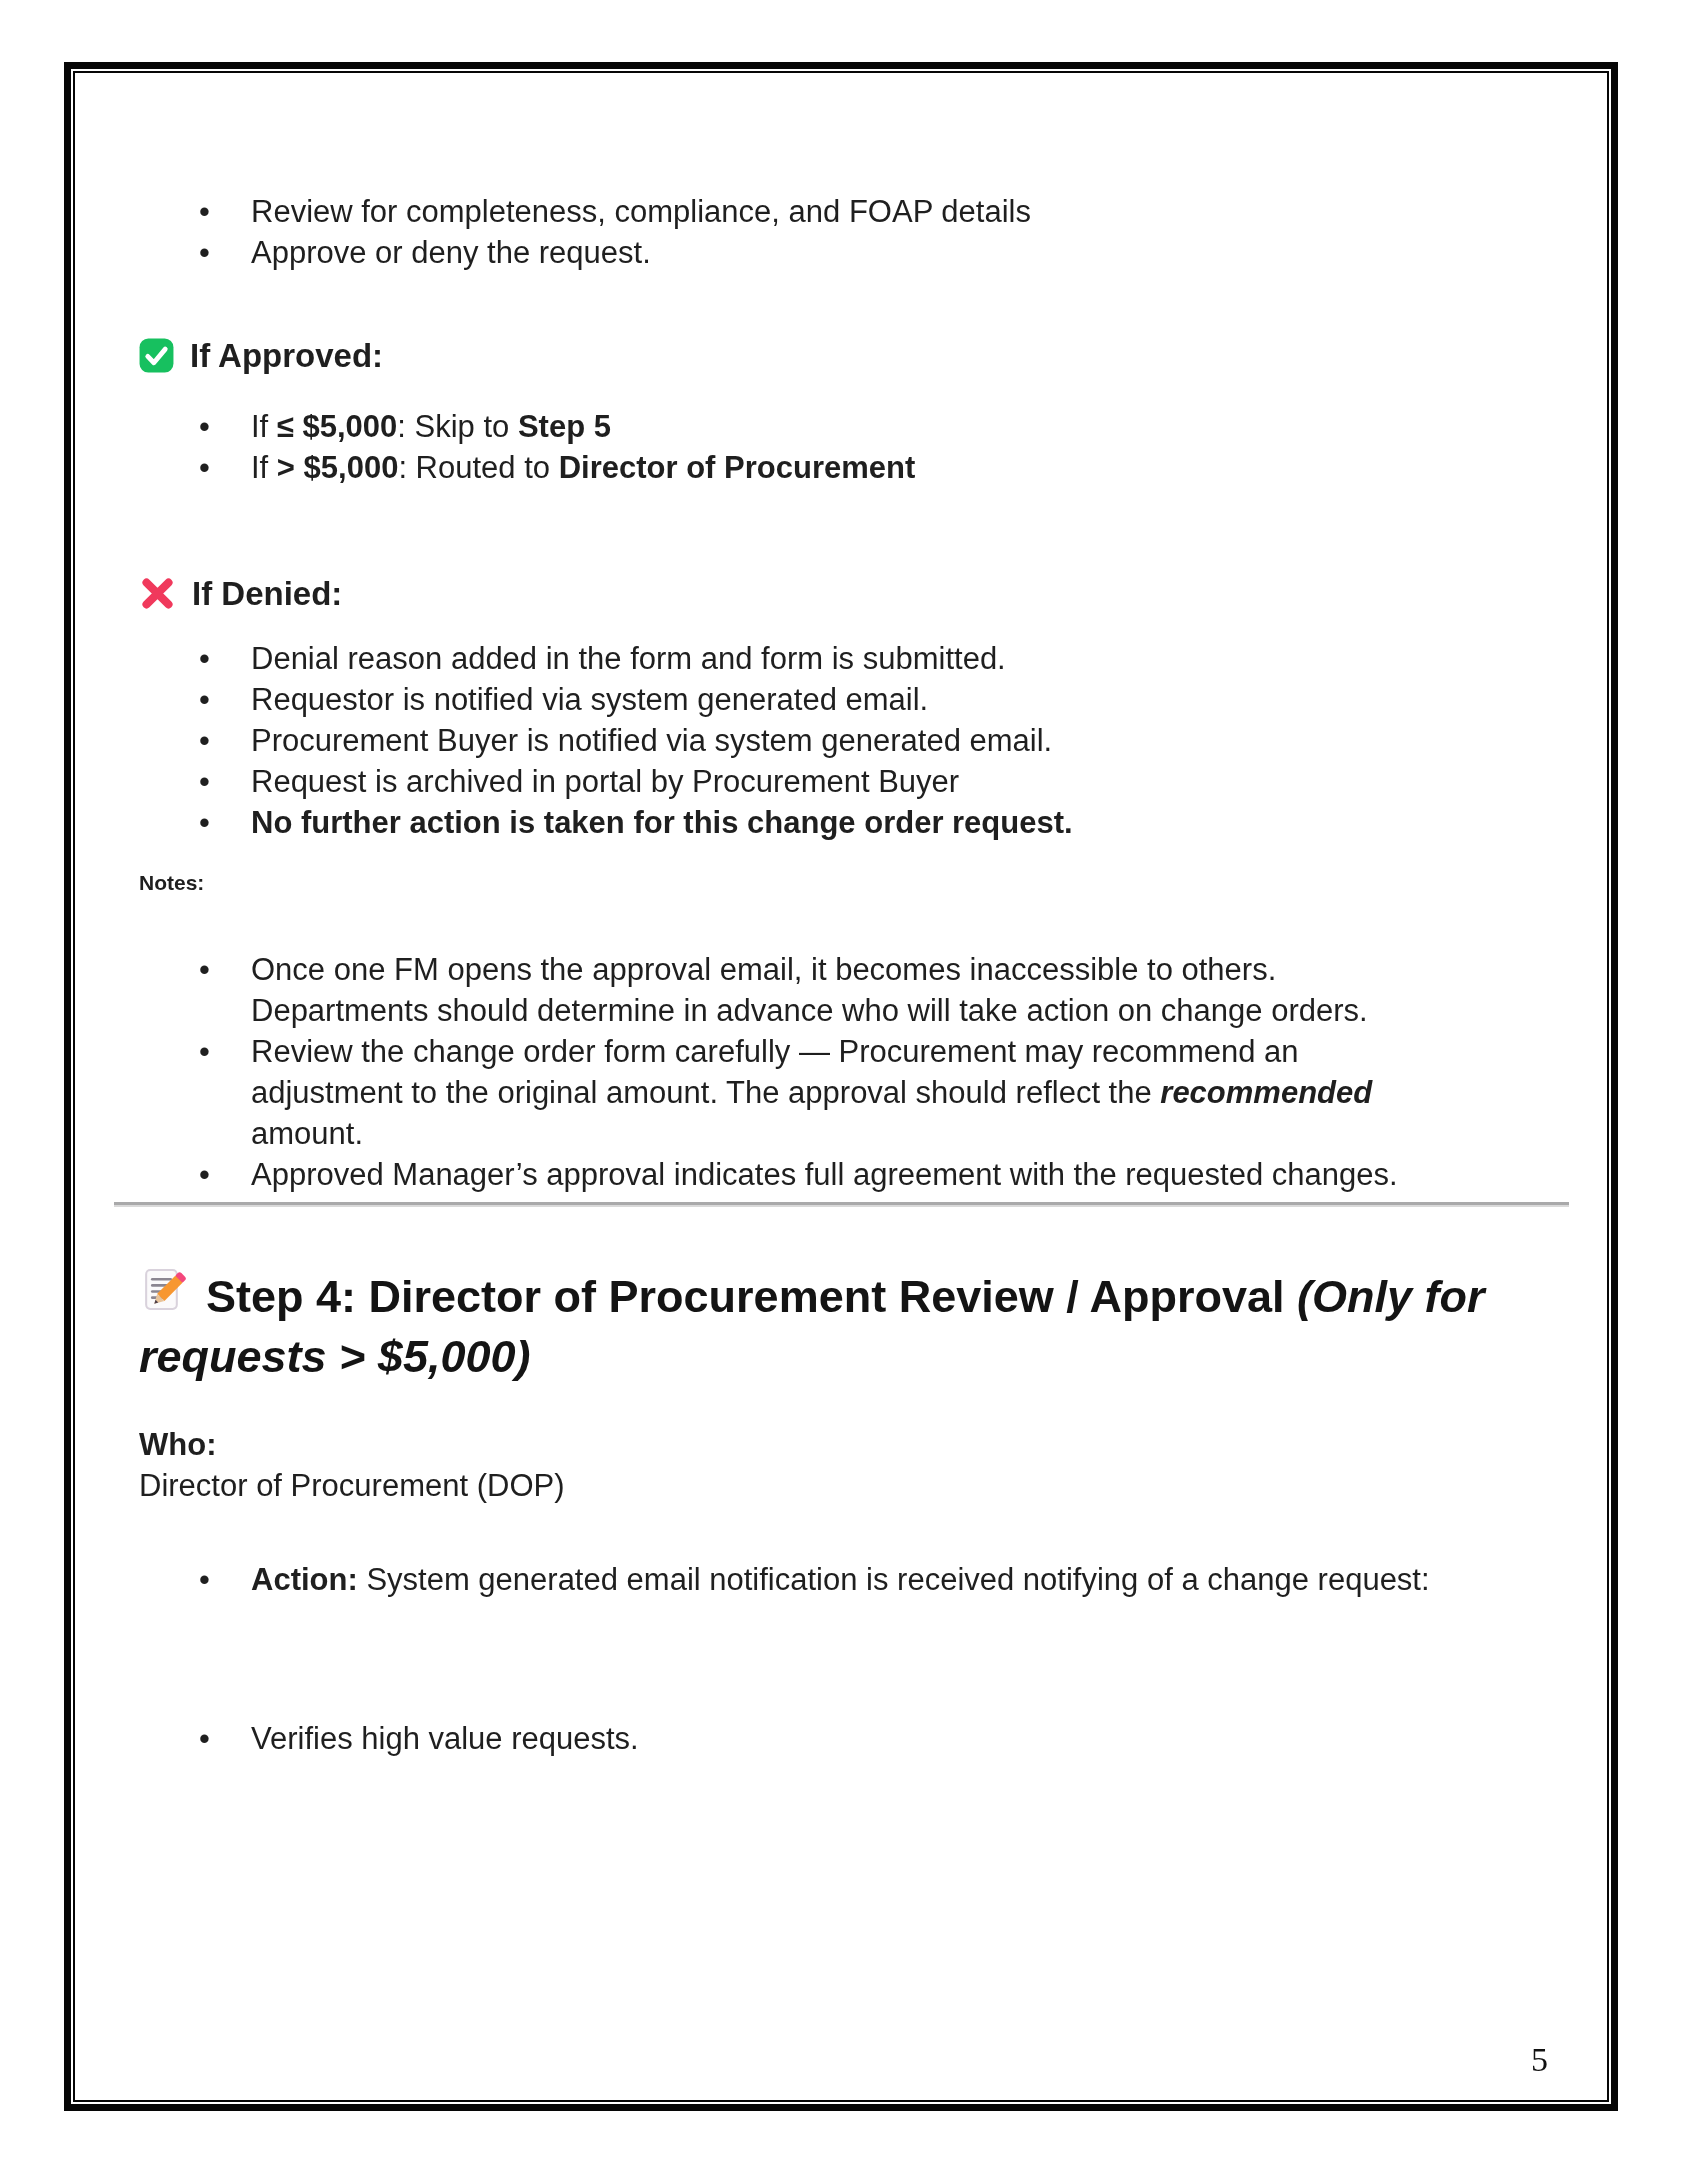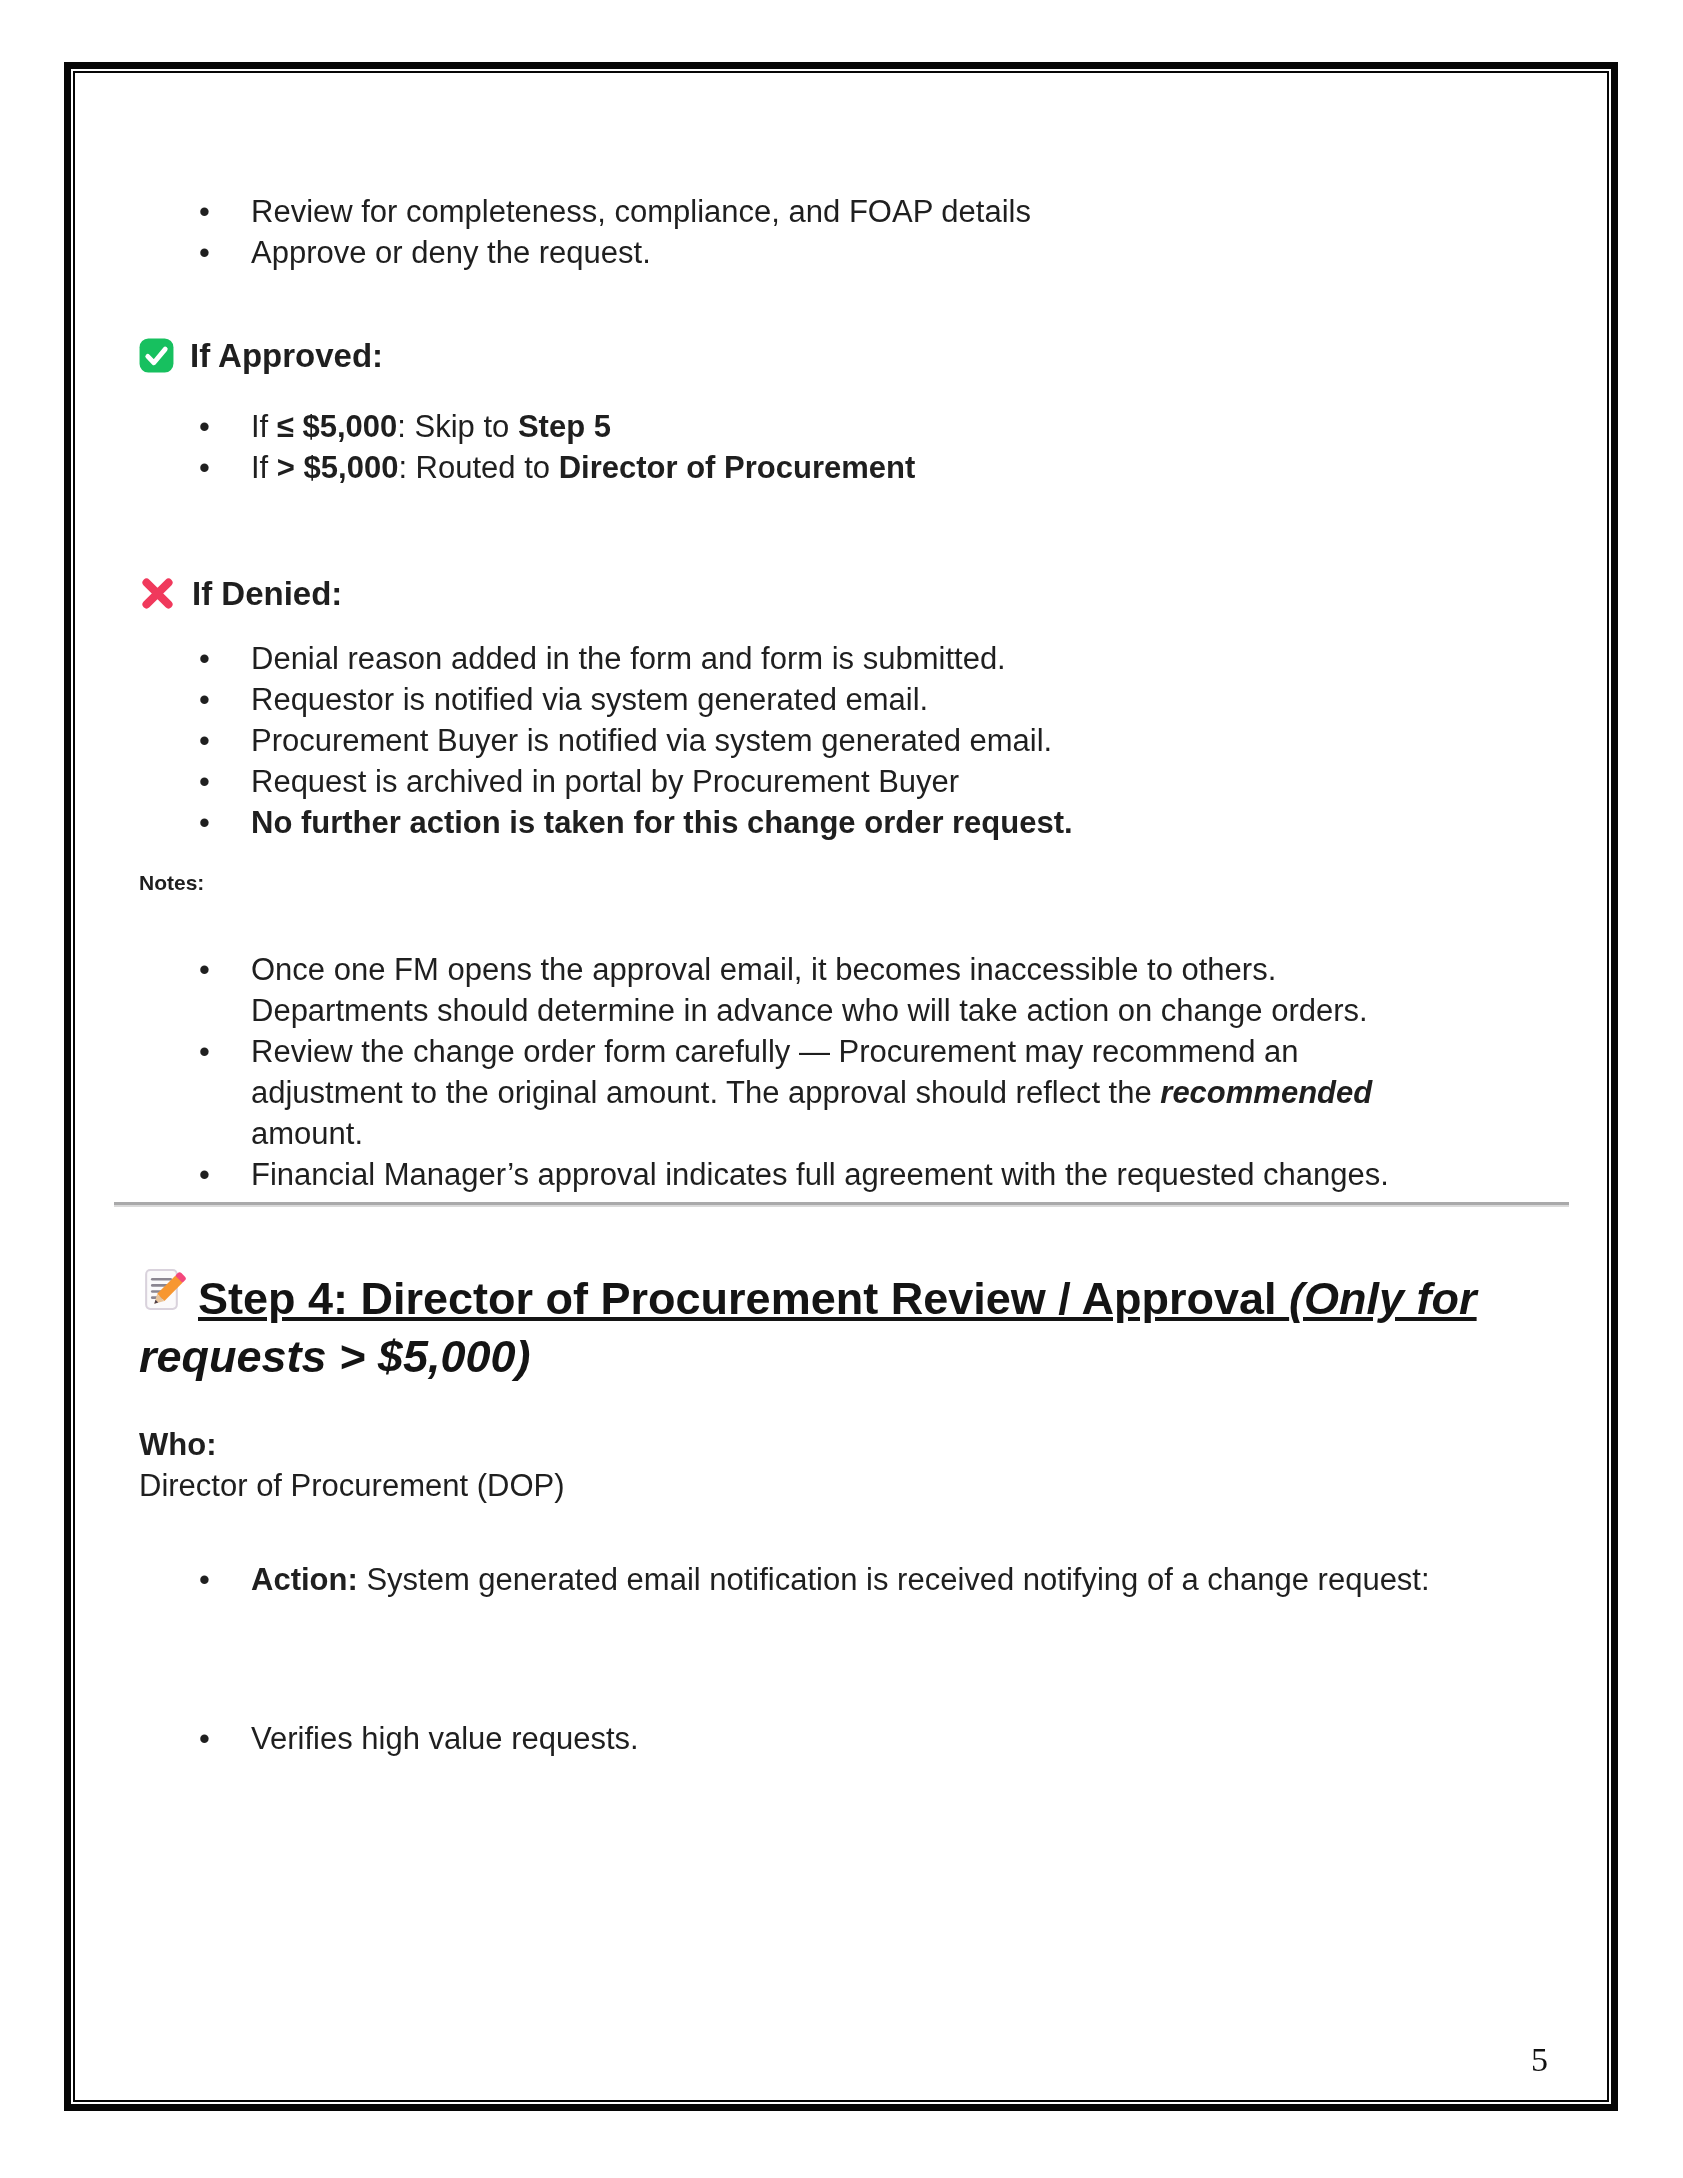--- a/index.html
+++ b/index.html
@@ -52,21 +52,21 @@
   }
   .sec-head .emoji { display: inline-flex; flex: 0 0 auto; }
   .divider {
     position: absolute;
     left: 114px;
     width: 1455px; height: 5px;
     background: #a9a9aa;
     border-bottom: 2px solid #d9d9d9;
   }
   .h1-block { font-size: 45px; font-weight: 700; line-height: 57px; color: #141414; }
-  .h1-line1 { display: flex; align-items: center; gap: 12px; white-space: nowrap; text-decoration: underline; }
+  .h1-line1 { display: flex; gap: 20px; white-space: nowrap; }
   .h1-line1 .memo { position: relative; top: -2px; flex: 0 0 auto; }
   .it { font-style: italic; }
   .who-line { font-size: 31px; line-height: 41px; }
   .pagenum {
     position: absolute;
     left: 1531px; top: 2041px;
     font-family: "Liberation Serif", serif;
     font-size: 34px;
     color: #111;
   }
@@ -113,21 +113,21 @@
     <li><span>Procurement Buyer is notified via system generated email.</span></li>
     <li><span>Request is archived in portal by Procurement Buyer</span></li>
     <li><b>No further action is taken for this change order request.</b></li>
   </ul>
 
   <div class="abs body-text" style="top:862px; font-weight:700;">Notes:</div>
 
   <ul class="blist abs" style="top:933px;">
     <li><span>Once one FM opens the approval email, it becomes inaccessible to others. Departments should determine in advance who will take action on change orders.</span></li>
     <li><span>Review the change order form carefully — Procurement may recommend an adjustment to the original amount. The approval should reflect the </span><span class="bi">recommended</span><span> amount.</span></li>
-    <li><span>Financial Manager’s approval indicates full agreement with the requested changes.</span></li>
+    <li><span>Approved Manager’s approval indicates full agreement with the requested changes.</span></li>
   </ul>
 
   <div class="divider" style="top:1202px;"></div>
 
   <div class="h1-block abs" style="top:1268px;">
     <div class="h1-line1">
       <span class="memo">
         <svg width="47" height="47" viewBox="0 0 46 46">
           <rect x="7" y="4" width="30" height="38" rx="4" fill="#fbfafb" stroke="#d9d2dc" stroke-width="2"></rect>
           <g stroke="#8b8691" stroke-width="2.6" stroke-linecap="round">

